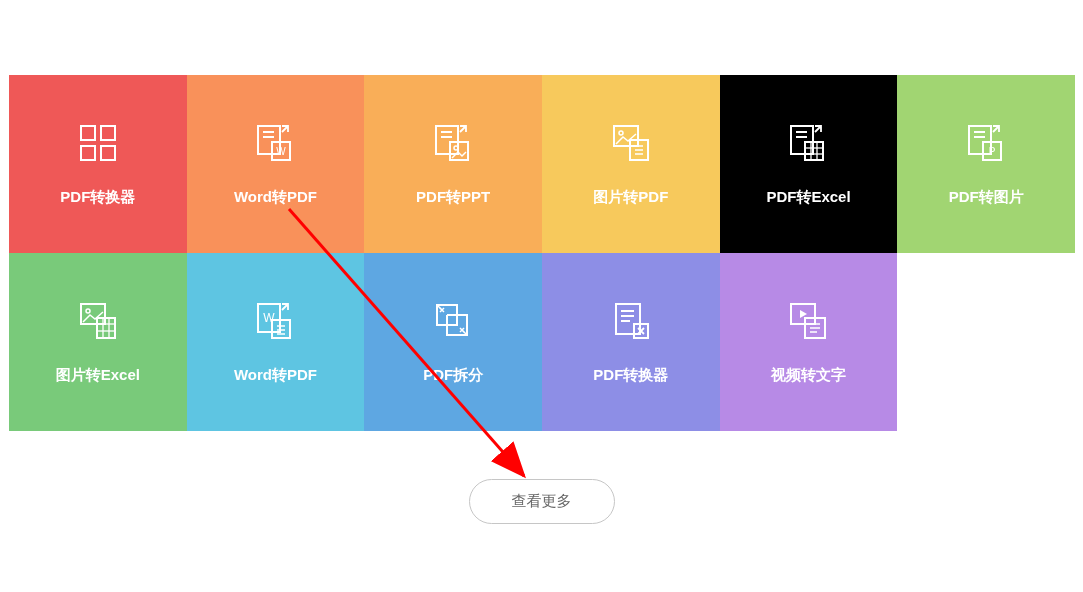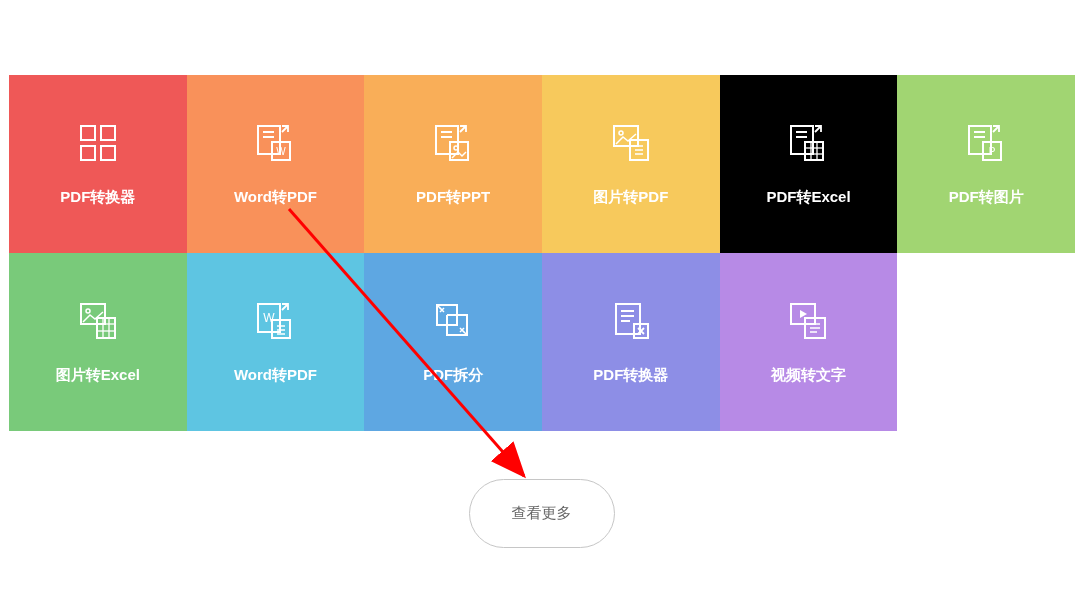--- a/index.html
+++ b/index.html
@@ -48,21 +48,21 @@
     .bottom-row {
       display: flex;
       justify-content: center;
       margin-top: 48px;
     }
     .more-btn {
       border: 1px solid #c6c6c6;
       background: #fff;
       color: #666;
       font-size: 15px;
-      padding: 24px 42px;
+      padding: 12px 42px;
       border-radius: 999px;
       cursor: pointer;
     }
     .arrow-annotation {
       position: absolute;
       pointer-events: none;
     }
   </style>
 </head>
 <body>

